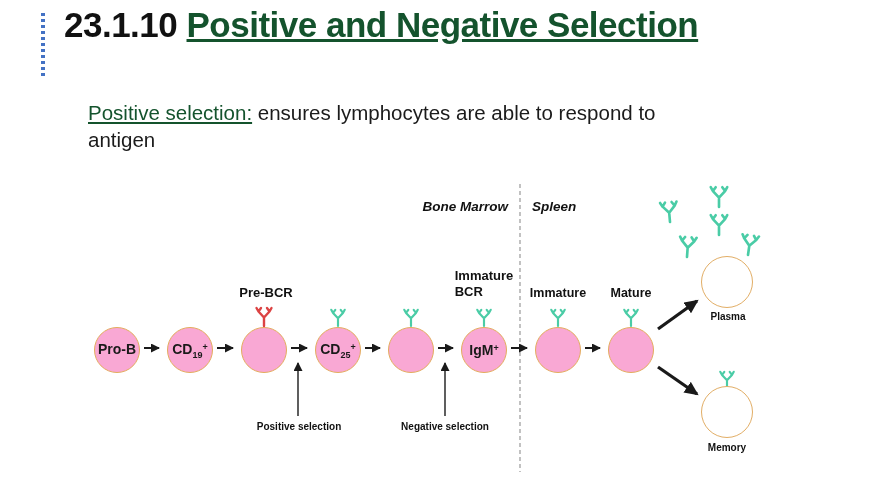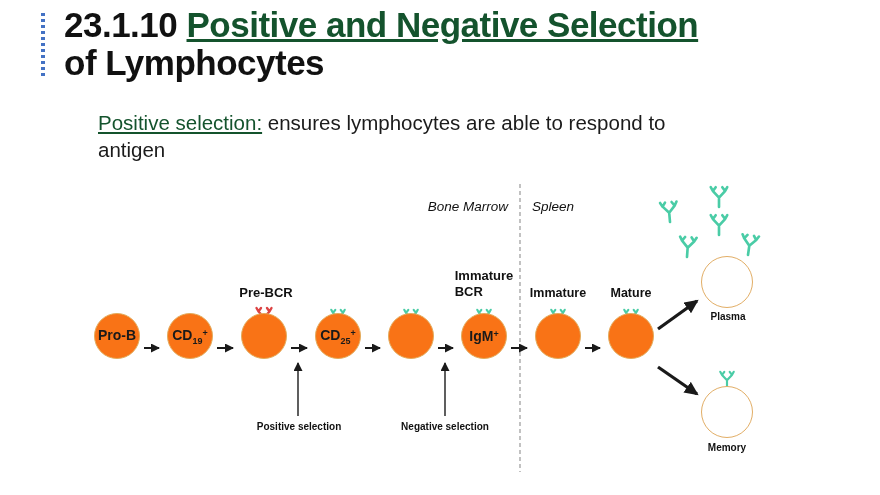--- a/index.html
+++ b/index.html
@@ -20,53 +20,52 @@
     position: absolute; left: 64px; top: 6px;
     font-size: 35px; font-weight: 700; letter-spacing: -0.5px;
     line-height: 38px; color: #111; white-space: nowrap;
   }
   .blue { color: #14532d; text-decoration: underline; }
   
   .body-text {
     position: absolute; left: 88px; top: 99px; width: 720px;
     font-size: 20.5px; line-height: 27px; color: #1b1b1b;
   }
-  .body-text p { margin: 10px; }
+  .body-text p { margin: 0; }
   
   .diagram-svg { position: absolute; left: 0; top: 0; width: 880px; height: 495px; }
   .cell {
-    position: absolute; top: 313px; width: 46px; height: 46px;
+    position: absolute; top: 327px; width: 46px; height: 46px;
     border-radius: 50%;
-    background: #f97316; border: 1.6px solid #E3AC5C;
+    background: #f9a8d4; border: 1.6px solid #E3AC5C;
     box-sizing: border-box;
     display: flex; align-items: center; justify-content: center;
   }
   .cell.outline { background: #ffffff; border: 1.6px solid #E2AE66; width: 52px; height: 52px; }
   .cl { font-weight: 700; font-size: 14px; color: #1a1a1a; white-space: nowrap; }
   .cl sub { font-size: 9px; vertical-align: -4px; text-align: center; }
   .cl sup { font-size: 9px; vertical-align: 4px; }
   .dlabel {
     position: absolute; transform: translateX(-50%);
     font-size: 13px; font-weight: 600; color: #111; white-space: nowrap;
     text-align: left; line-height: 16px;
   }
   .dlabel.big { font-size: 10px; font-weight: 700; }
   .region-label {
-    position: absolute; font-size: 13.5px; font-weight: 400; font-style: italic;
+    position: absolute; font-size: 13.5px; font-weight: 700; font-style: italic;
     color: #111; white-space: nowrap;
   }
   .region-label.right-anchor { transform: translateX(-100%); }
 </style>
 </head>
 <body>
 
 <div class="accent-bar"></div>
 <div class="title">
   <div><span>23.1.10</span> <span class="blue">Positive and Negative Selection</span></div>
-  <div>of Lymphocytes</div>
 </div>
 
 <div class="body-text">
   <p><span class="blue">Positive selection:</span> <span>ensures lymphocytes are able to respond to</span><br><span>antigen</span></p>
 </div>
 
 <svg class="diagram-svg" viewBox="0 0 880 495">
   <defs>
     <marker id="ah" markerUnits="userSpaceOnUse" markerWidth="10" markerHeight="9" refX="8" refY="4.5" orient="auto">
       <path d="M0,0 L9,4.5 L0,9 Z" fill="#1a1a1a"></path>

